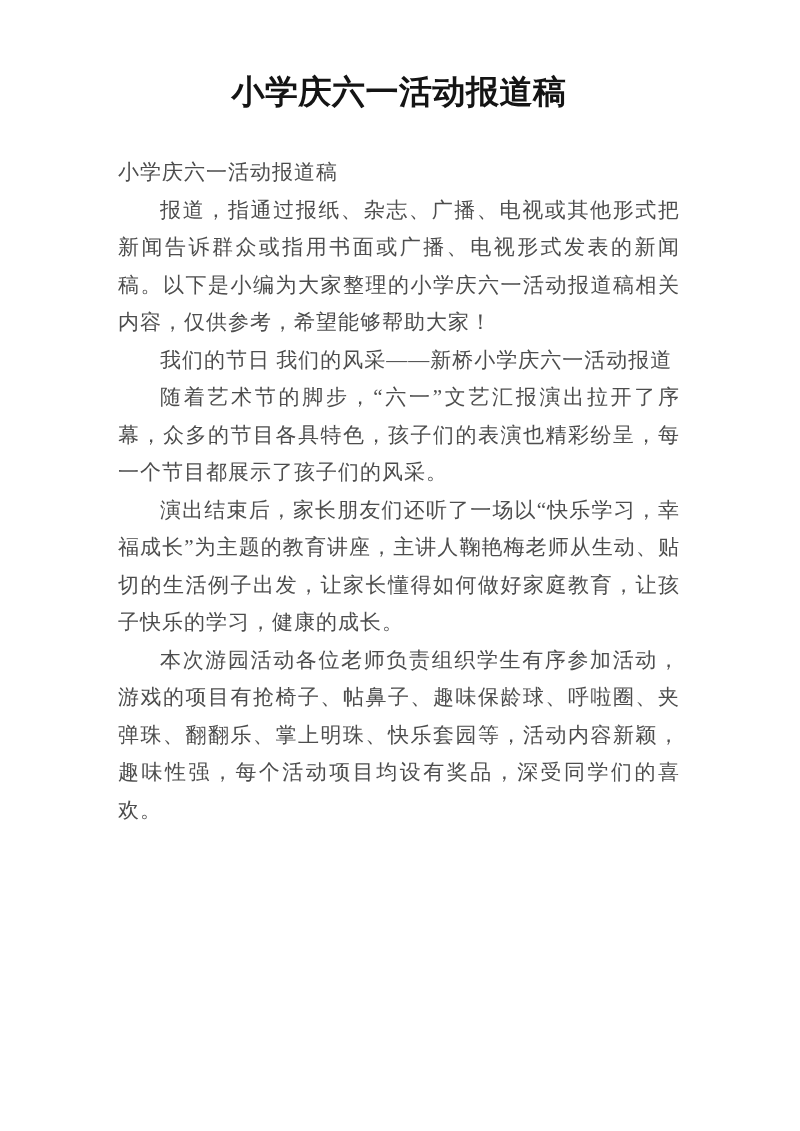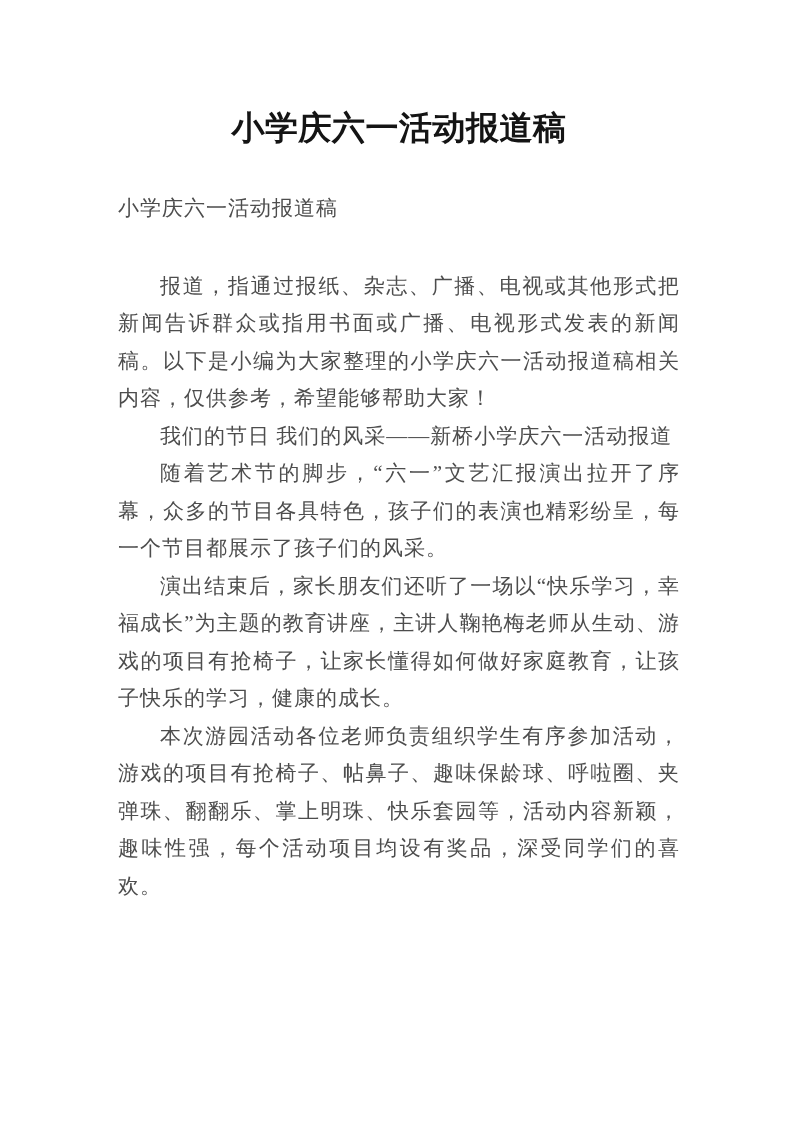--- a/index.html
+++ b/index.html
@@ -8,21 +8,21 @@
     background: #ffffff;
   }
   .page {
     position: relative;
     width: 800px;
     height: 1131px;
     margin: 0 auto;
     background: #ffffff;
     overflow: hidden;
     box-sizing: border-box;
-    padding: 104px 120px 0 118px;
+    padding: 68px 120px 0 118px;
     font-family: "Liberation Serif", "DejaVu Serif", serif;
   }
   .doc-title {
     margin: 0;
     font-size: 33px;
     line-height: 48px;
     font-weight: bold;
     text-align: center;
     color: #141414;
     letter-spacing: 0.5px;
@@ -30,21 +30,20 @@
   }
   .doc-subtitle {
     margin: 38px 0 0 0;
     font-size: 21px;
     line-height: 37.5px;
     font-weight: normal;
     color: #4d4d4d;
     letter-spacing: 1px;
   }
   .doc-body {
-    margin-top: 40px;
   }
   .doc-body p {
     margin: 0;
     font-size: 21px;
     line-height: 37.5px;
     color: #4d4d4d;
     letter-spacing: 1px;
     text-align: justify;
     text-align-last: left;
     text-indent: 2em;
@@ -56,16 +55,16 @@
 
 <div class="page">
   <h1 class="doc-title">小学庆六一活动报道稿</h1>
 
   <p class="doc-subtitle">小学庆六一活动报道稿</p>
 
   <div class="doc-body">
     <p>报道，指通过报纸、杂志、广播、电视或其他形式把新闻告诉群众或指用书面或广播、电视形式发表的新闻稿。以下是小编为大家整理的小学庆六一活动报道稿相关内容，仅供参考，希望能够帮助大家！</p>
     <p>我们的节日 我们的风采——新桥小学庆六一活动报道</p>
     <p>随着艺术节的脚步，“六一”文艺汇报演出拉开了序幕，众多的节目各具特色，孩子们的表演也精彩纷呈，每一个节目都展示了孩子们的风采。</p>
-    <p>演出结束后，家长朋友们还听了一场以“快乐学习，幸福成长”为主题的教育讲座，主讲人鞠艳梅老师从生动、游戏的项目有抢椅子，让家长懂得如何做好家庭教育，让孩子快乐的学习，健康的成长。</p>
+    <p>演出结束后，家长朋友们还听了一场以“快乐学习，幸福成长”为主题的教育讲座，主讲人鞠艳梅老师从生动、贴切的生活例子出发，让家长懂得如何做好家庭教育，让孩子快乐的学习，健康的成长。</p>
     <p>本次游园活动各位老师负责组织学生有序参加活动，游戏的项目有抢椅子、帖鼻子、趣味保龄球、呼啦圈、夹弹珠、翻翻乐、掌上明珠、快乐套园等，活动内容新颖，趣味性强，每个活动项目均设有奖品，深受同学们的喜欢。</p>
   </div>
 </div>
 
 </body></html>

